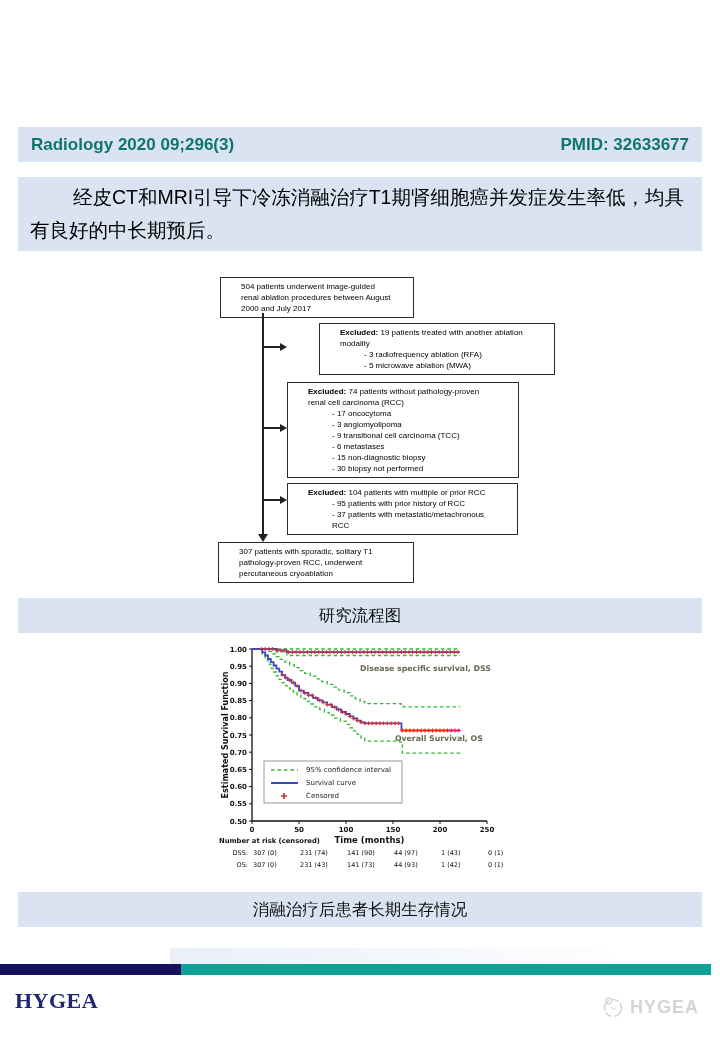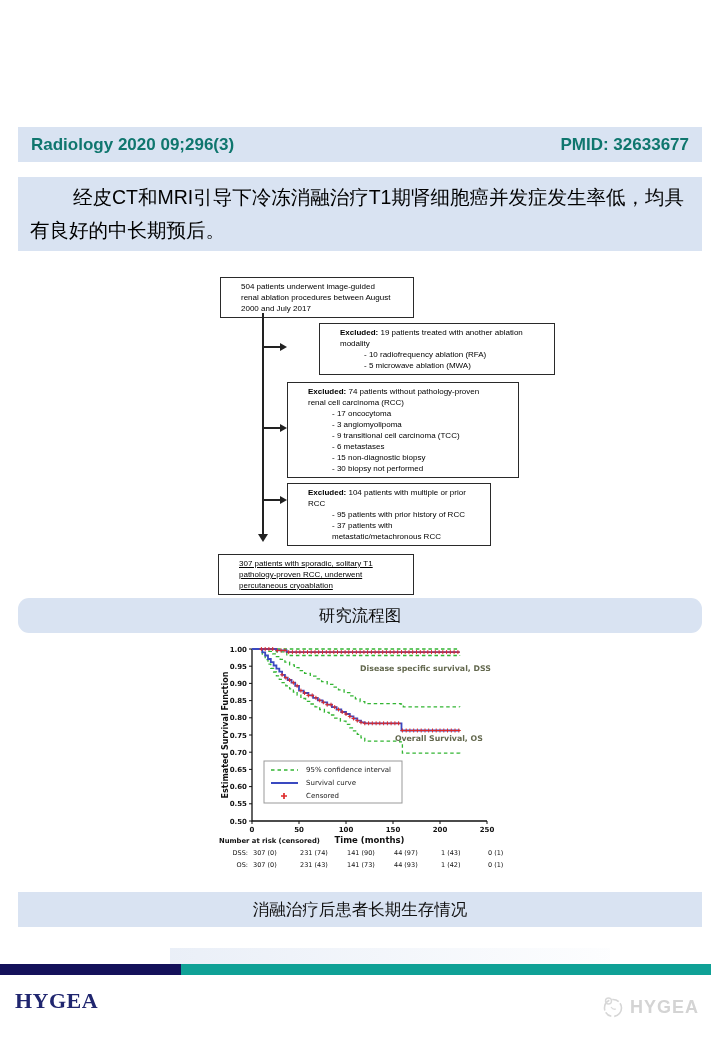--- a/index.html
+++ b/index.html
@@ -25,21 +25,21 @@
   .fitem { padding-left:24px; }
   .vline { position:absolute; left:262px; width:2px; background:#222; }
   .hline { position:absolute; height:2px; background:#222; }
   .arr-r { position:absolute; width:0; height:0; border-left:7px solid #222;
            border-top:4px solid transparent; border-bottom:4px solid transparent; }
   .arr-d { position:absolute; width:0; height:0; border-top:8px solid #222;
            border-left:5px solid transparent; border-right:5px solid transparent; }
 
   .caption { position:absolute; left:18px; width:684px; height:35px; background:#d9e3f2;
              text-align:center; line-height:35px; font-size:16.5px; color:#111; }
-  .caption-1 { top:598px;border-radius:11px; }
+  .caption-1 { top:598px; }
   .caption-2 { top:892px; }
 
   .chart { position:absolute; left:215px; top:642px; width:290px; height:240px; }
 
   .glow { position:absolute; left:170px; top:948px; width:440px; height:16px;
           background:linear-gradient(90deg, rgba(185,202,230,0.30), rgba(236,243,250,0.12)); }
   .bar-navy { position:absolute; left:0; top:964px; width:181px; height:11px; background:#14115a; }
   .bar-teal { position:absolute; left:181px; top:964px; width:530px; height:11px; background:#0fa196; }
 
   .brand { position:absolute; left:15px; top:988px; font-family:"Liberation Serif", serif;
@@ -68,46 +68,46 @@
     <div class="fbox" style="left:220px; top:7px; width:194px;">
       <span>504 patients underwent image-guided renal ablation procedures between August 2000 and July 2017</span>
     </div>
 
     <div class="vline" style="top:43px; height:222px;"></div>
 
     <div class="hline" style="left:264px; top:76px; width:18px;"></div>
     <div class="arr-r" style="left:280px; top:73px;"></div>
     <div class="fbox" style="left:287px; top:53px; width:236px;margin-left:32px;">
       <div><span class="b">Excluded:</span><span> 19 patients treated with another ablation modality</span></div>
-      <div class="fitem">- 10 radiofrequency ablation (RFA)</div>
+      <div class="fitem">- 3 radiofrequency ablation (RFA)</div>
       <div class="fitem">- 5 microwave ablation (MWA)</div>
     </div>
 
     <div class="hline" style="left:264px; top:157px; width:18px;"></div>
     <div class="arr-r" style="left:280px; top:154px;"></div>
     <div class="fbox" style="left:287px; top:112px; width:232px;">
       <div><span class="b">Excluded:</span><span> 74 patients without pathology-proven renal cell carcinoma (RCC)</span></div>
       <div class="fitem">- 17 oncocytoma</div>
       <div class="fitem">- 3 angiomyolipoma</div>
       <div class="fitem">- 9 transitional cell carcinoma (TCC)</div>
       <div class="fitem">- 6 metastases</div>
       <div class="fitem">- 15 non-diagnostic biopsy</div>
       <div class="fitem">- 30 biopsy not performed</div>
     </div>
 
     <div class="hline" style="left:264px; top:229px; width:18px;"></div>
     <div class="arr-r" style="left:280px; top:226px;"></div>
-    <div class="fbox" style="left:287px; top:213px; width:204px;">
+    <div class="fbox" style="left:287px; top:213px; width:231px;">
       <div><span class="b">Excluded:</span><span> 104 patients with multiple or prior RCC</span></div>
       <div class="fitem">- 95 patients with prior history of RCC</div>
       <div class="fitem">- 37 patients with metastatic/metachronous RCC</div>
     </div>
 
     <div class="arr-d" style="left:258px; top:264px;"></div>
-    <div class="fbox" style="left:218px; top:284px; width:196px;text-decoration:underline;">
+    <div class="fbox" style="left:218px; top:272px; width:196px;">
       <span>307 patients with sporadic, solitary T1 pathology-proven RCC, underwent percutaneous cryoablation</span>
     </div>
   </div>
 
   <div class="caption caption-1">研究流程图</div>
 
   <svg class="chart" viewBox="0 0 290 240">
       <g>
         <path d="M37 7 L37 179 L272 179" fill="none" stroke="#111" stroke-width="1.3"></path>
       </g>

